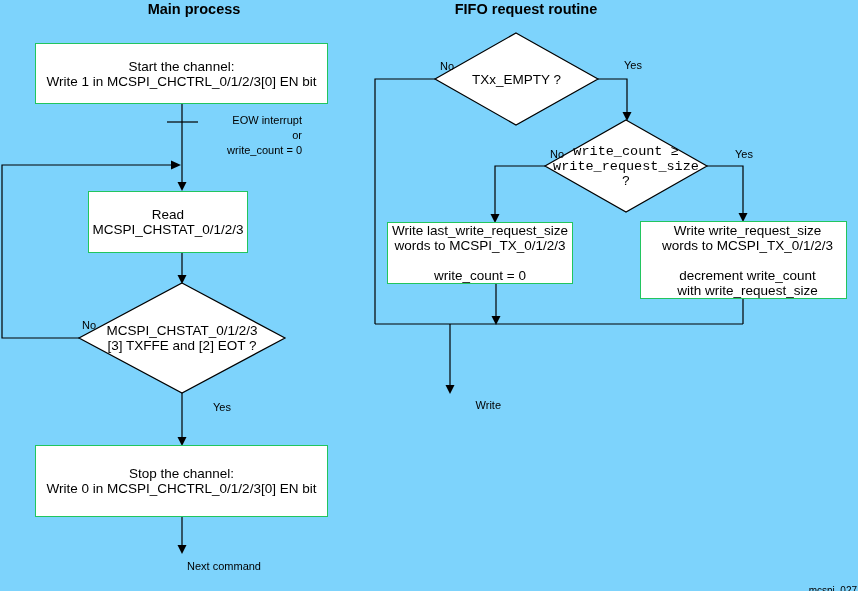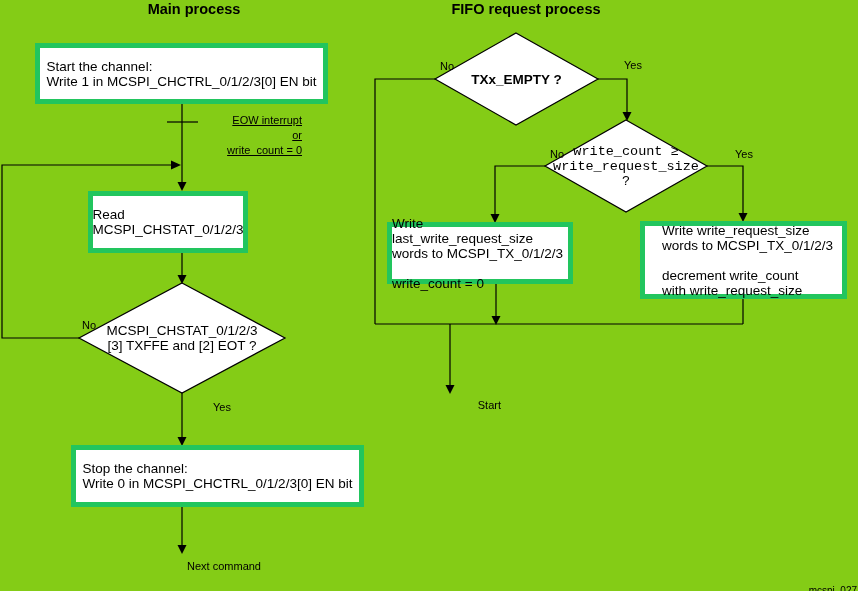--- a/index.html
+++ b/index.html
@@ -1,41 +1,41 @@
 <!DOCTYPE html>
 <html><head>
 <meta charset="utf-8">
 <style>
   html, body { margin: 0; padding: 0; }
   .canvas {
     position: relative;
     width: 858px;
     height: 591px;
-    background: #84cc16;
+    background: #7dd3fc;
     color: #000000;
     font-family: "Liberation Sans", sans-serif;
     overflow: hidden;
   }
   .canvas svg { position: absolute; left: 0; top: 0; }
   .title {
     position: absolute;
     font-size: 14.5px;
     font-weight: bold;
     text-align: center;
     white-space: pre-line;
   }
   .box {
     position: absolute;
     box-sizing: border-box;
-    border: 5px solid #22c55e;
+    border: 1px solid #22c55e;
     background: #ffffff;
     display: flex;
     align-items: center;
     justify-content: center;
-    text-align: left;
+    text-align: center;
     font-size: 13.5px;
     line-height: 15px;
     white-space: pre-line;
   }
   .dlabel {
     position: absolute;
     display: flex;
     align-items: center;
     justify-content: center;
     text-align: center;
@@ -100,44 +100,44 @@
       <polygon points="496,325 491.5,316 500.5,316"></polygon>
       <polygon points="450,394 445.5,385 454.5,385"></polygon>
     </g>
   </svg>
 
   <div class="title" style="left:94px; top:1px; width:200px;">Main process</div>
 
   <div class="box" style="left:35px; top:43px; width:293px; height:61px;">Start the channel:
 Write 1 in MCSPI_CHCTRL_0/1/2/3[0] EN bit</div>
 
-  <div class="lbl" style="left:182px; top:113px; width:120px;text-decoration:underline;">EOW interrupt
+  <div class="lbl" style="left:182px; top:113px; width:120px;">EOW interrupt
 or
 write_count = 0</div>
 
   <div class="box" style="left:88px; top:191px; width:160px; height:62px;">Read
 MCSPI_CHSTAT_0/1/2/3</div>
 
   <div class="lbl" style="left:36px; top:318px; width:60px;">No</div>
 
   <div class="dlabel" style="left:79px; top:283px; width:206px; height:110px;">MCSPI_CHSTAT_0/1/2/3
 [3] TXFFE and [2] EOT ?</div>
 
   <div class="lbl" style="left:171px; top:400px; width:60px;">Yes</div>
 
-  <div class="box" style="left:35px; top:445px; width:293px; height:62px;margin-left:36px;">Stop the channel:
+  <div class="box" style="left:35px; top:445px; width:293px; height:72px;">Stop the channel:
 Write 0 in MCSPI_CHCTRL_0/1/2/3[0] EN bit</div>
 
   <div class="lbl" style="left:101px; top:559px; width:160px;">Next command</div>
 
-  <div class="title" style="left:416px; top:1px; width:220px;">FIFO request process</div>
+  <div class="title" style="left:416px; top:1px; width:220px;">FIFO request routine</div>
 
   <div class="lbl" style="left:394px; top:59px; width:60px;">No</div>
 
-  <div class="dlabel" style="left:435px; top:33px; width:163px; height:92px;font-weight:bold;">TXx_EMPTY ?</div>
+  <div class="dlabel" style="left:435px; top:33px; width:163px; height:92px;">TXx_EMPTY ?</div>
 
   <div class="lbl" style="left:582px; top:58px; width:60px;">Yes</div>
 
   <div class="lbl" style="left:504px; top:147px; width:60px;">No</div>
 
   <div class="dlabel" style="left:545px; top:120px; width:162px; height:92px;font-family:Liberation Mono, monospace;">write_count ≥
 write_request_size ?</div>
 
   <div class="lbl" style="left:693px; top:147px; width:60px;">Yes</div>
 
@@ -145,17 +145,17 @@
 words to MCSPI_TX_0/1/2/3
 
 write_count = 0</div>
 
   <div class="box" style="left:640px; top:221px; width:207px; height:78px;padding-left:8px;">Write write_request_size
 words to MCSPI_TX_0/1/2/3
 
 decrement write_count
 with write_request_size</div>
 
-  <div class="lbl" style="left:401px; top:398px; width:100px;">Start</div>
+  <div class="lbl" style="left:401px; top:398px; width:100px;">Write</div>
 
   <div class="figid" style="left:747px; top:576px; width:110px;">mcspi_027</div>
 
 </div>
 
 </body></html>

